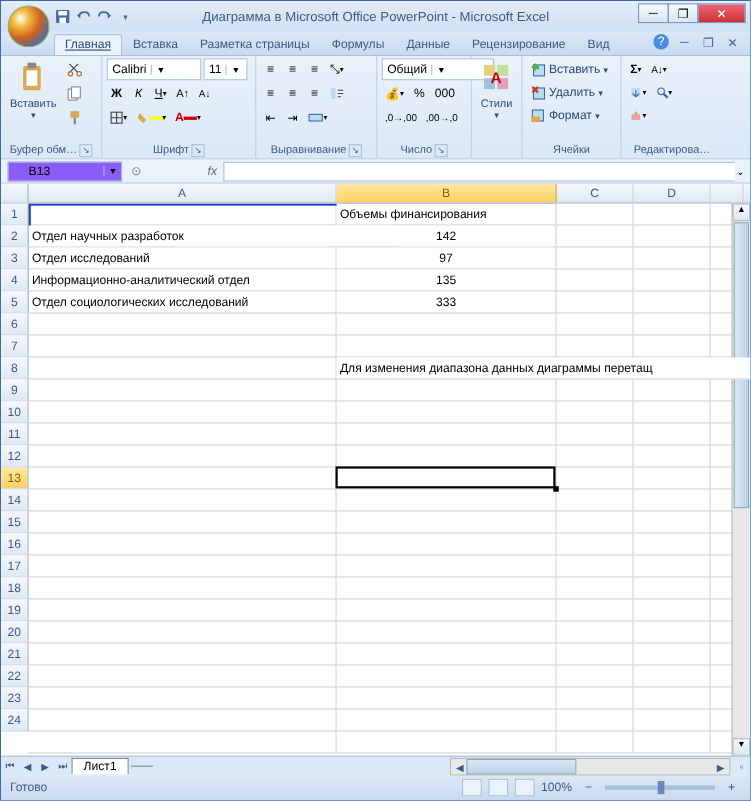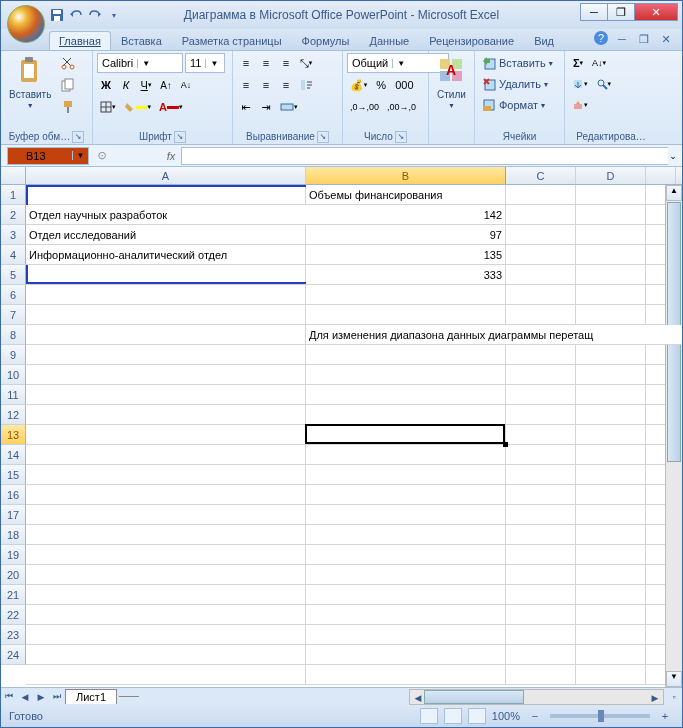--- a/index.html
+++ b/index.html
@@ -41,40 +41,40 @@
 .smallbtn { min-width: 18px; height: 20px; display: flex; align-items: center; justify-content: center; font-size: 11px; cursor: pointer; padding: 0 2px; border: 1px solid transparent; }
 .combo { height: 20px; border: 1px solid #a8bfda; background: #fff; font-size: 11px; display: flex; align-items: center; }
 .combo span { padding: 0 4px; }
 .combo .arrow { width: 14px; text-align: center; border-left: 1px solid #a8bfda; cursor: pointer; font-size: 8px; }
 
 .menubtn { height: 20px; display: flex; align-items: center; font-size: 11px; color: #2a4a7a; cursor: pointer; padding: 0 3px; gap: 3px; white-space: nowrap; }
 .menubtn .arrow { font-size: 8px; }
 
 
 .fbar { height: 22px; background: #eaf2fb; border-bottom: 1px solid #a8bfda; display: flex; align-items: center; }
-.namebox { width: 82px; height: 18px; border: 1px solid #a8bfda; background: #c2410c; margin-left: 6px; display: flex; align-items: center; font-size: 11px; }
+.namebox { width: 104px; height: 18px; border: 1px solid #a8bfda; background: #8b5cf6; margin-left: 6px; display: flex; align-items: center; font-size: 11px; }
 .namebox span:first-child { flex: 1; padding-left: 18px; }
 .namebox .arrow { width: 16px; text-align: center; border-left: 1px solid #a8bfda; cursor: pointer; font-size: 8px; }
 .fbar .fxlabel { width: 20px; text-align: center; font-style: italic; font-size: 11px; color: #666; margin-left: 50px; }
 .formula-input { flex: 1; height: 18px; border: 1px solid #a8bfda; border-right: none; background: #fff; margin-right: 14px; }
 .fbar-expand { position: absolute; right: 2px; width: 14px; height: 18px; font-size: 9px; cursor: pointer; display: flex; align-items: center; justify-content: center; }
 
 
 .sheet-area { flex: 1; display: flex; flex-direction: column; position: relative; overflow: hidden; background: #fff; }
 .colheads { height: 18px; display: flex; background: linear-gradient(#f5f8fc,#e0e8f2); border-bottom: 1px solid #9bb4d4; }
 .corner { width: 25px; border-right: 1px solid #9bb4d4; background: linear-gradient(#f5f8fc,#e0e8f2); cursor: pointer; }
 .colhead { border-right: 1px solid #c4d4e8; text-align: center; font-size: 11px; color: #3a5a8a; line-height: 18px; cursor: pointer; }
 .colhead.sel { background: linear-gradient(#ffe8a0,#ffd060); color: #8a5a00; border-right-color: #d0a030; }
 .grid-body { flex: 1; display: flex; overflow: hidden; }
 .rowheads { width: 25px; display: flex; flex-direction: column; }
 .rowhead { height: 20px; border-bottom: 1px solid #c4d4e8; border-right: 1px solid #9bb4d4; background: linear-gradient(#f5f8fc,#e0e8f2); font-size: 11px; color: #3a5a8a; text-align: center; line-height: 20px; cursor: pointer; }
 .rowhead.sel { background: linear-gradient(#ffe8a0,#ffd060); color: #8a5a00; }
 .cells { position: relative; flex: 1; }
 .cell { position: absolute; height: 20px; border-right: 1px solid #d4d4d4; border-bottom: 1px solid #d4d4d4; font-size: 11px; padding: 2px 3px; line-height: 16px; overflow: visible; white-space: nowrap; }
-.cell.num { text-align: right; }
+.cell.num { text-align: center; }
 .data-outline { position: absolute; border: 2px solid #2040c0; pointer-events: none; }
 .sel-outline { position: absolute; border: 2px solid #000; pointer-events: none; }
 .sel-handle { position: absolute; width: 5px; height: 5px; background: #000; }
 
 
 .sheettabs { height: 18px; background: #dae8f7; display: flex; align-items: center; border-top: 1px solid #a8bfda; font-size: 11px; position: relative; }
 .navbtn { width: 16px; height: 16px; display: flex; align-items: center; justify-content: center; cursor: pointer; font-size: 9px; color: #3a5a8a; }
 .sheettab { padding: 1px 10px; background: #fff; border: 1px solid #8a8a8a; border-bottom: none; cursor: pointer; }
 .hscroll { position: absolute; right: 18px; width: 255px; height: 16px; background: #e8e8e8; border: 1px solid #bbb; }
 .hscroll .thumb { position: absolute; left: 14px; width: 100px; height: 14px; background: linear-gradient(#dae8f7,#bcd0e8); border: 1px solid #8aa; }
@@ -570,20 +570,21 @@
           <div class="cell" style="left: 480px; top: 480px; width: 70px;"></div>
           <div class="cell" style="left: 550px; top: 480px; width: 70px;"></div>
           <div class="cell" style="left: 620px; top: 480px; width: 30px;"></div>
           <div class="cell" style="left: 280px; top: 0px; width: 200px; z-index: 2; background: rgb(255, 255, 255);">Объемы финансирования</div>
           <div class="cell" style="left: 0px; top: 20px; width: 332px; z-index: 2; background: rgb(255, 255, 255);">Отдел научных разработок</div>
           <div class="cell num" style="left: 280px; top: 20px; width: 200px; z-index: 2; background: rgb(255, 255, 255);">142</div>
           <div class="cell" style="left: 0px; top: 40px; width: 280px; z-index: 2; background: rgb(255, 255, 255);">Отдел исследований</div>
           <div class="cell num" style="left: 280px; top: 40px; width: 200px; z-index: 2; background: rgb(255, 255, 255);">97</div>
           <div class="cell" style="left: 0px; top: 60px; width: 280px; z-index: 2; background: rgb(255, 255, 255);">Информационно-аналитический отдел</div>
           <div class="cell num" style="left: 280px; top: 60px; width: 200px; z-index: 2; background: rgb(255, 255, 255);">135</div>
+          <div class="cell" style="left: 0px; top: 80px; width: 280px; z-index: 2; background: rgb(255, 255, 255);">Отдел социологических исследований</div>
           <div class="cell num" style="left: 280px; top: 80px; width: 200px; z-index: 2; background: rgb(255, 255, 255);">333</div>
           <div class="cell" style="left: 280px; top: 140px; width: 400px; z-index: 2; background: rgb(255, 255, 255); border-right: none;">Для изменения диапазона данных диаграммы перетащ</div>
           <div class="data-outline" style="left: 0px; top: 0px; width: 479px; height: 99px;"></div>
           <div class="sel-outline" style="left: 279px; top: 239px; width: 200px; height: 20px;"></div>
           <div class="sel-handle" style="left: 477px; top: 257px;"></div>
         </div>
     </div>
     <div class="vscroll">
       <div class="arrowbtn">▲</div>
       <div class="thumb"></div>

